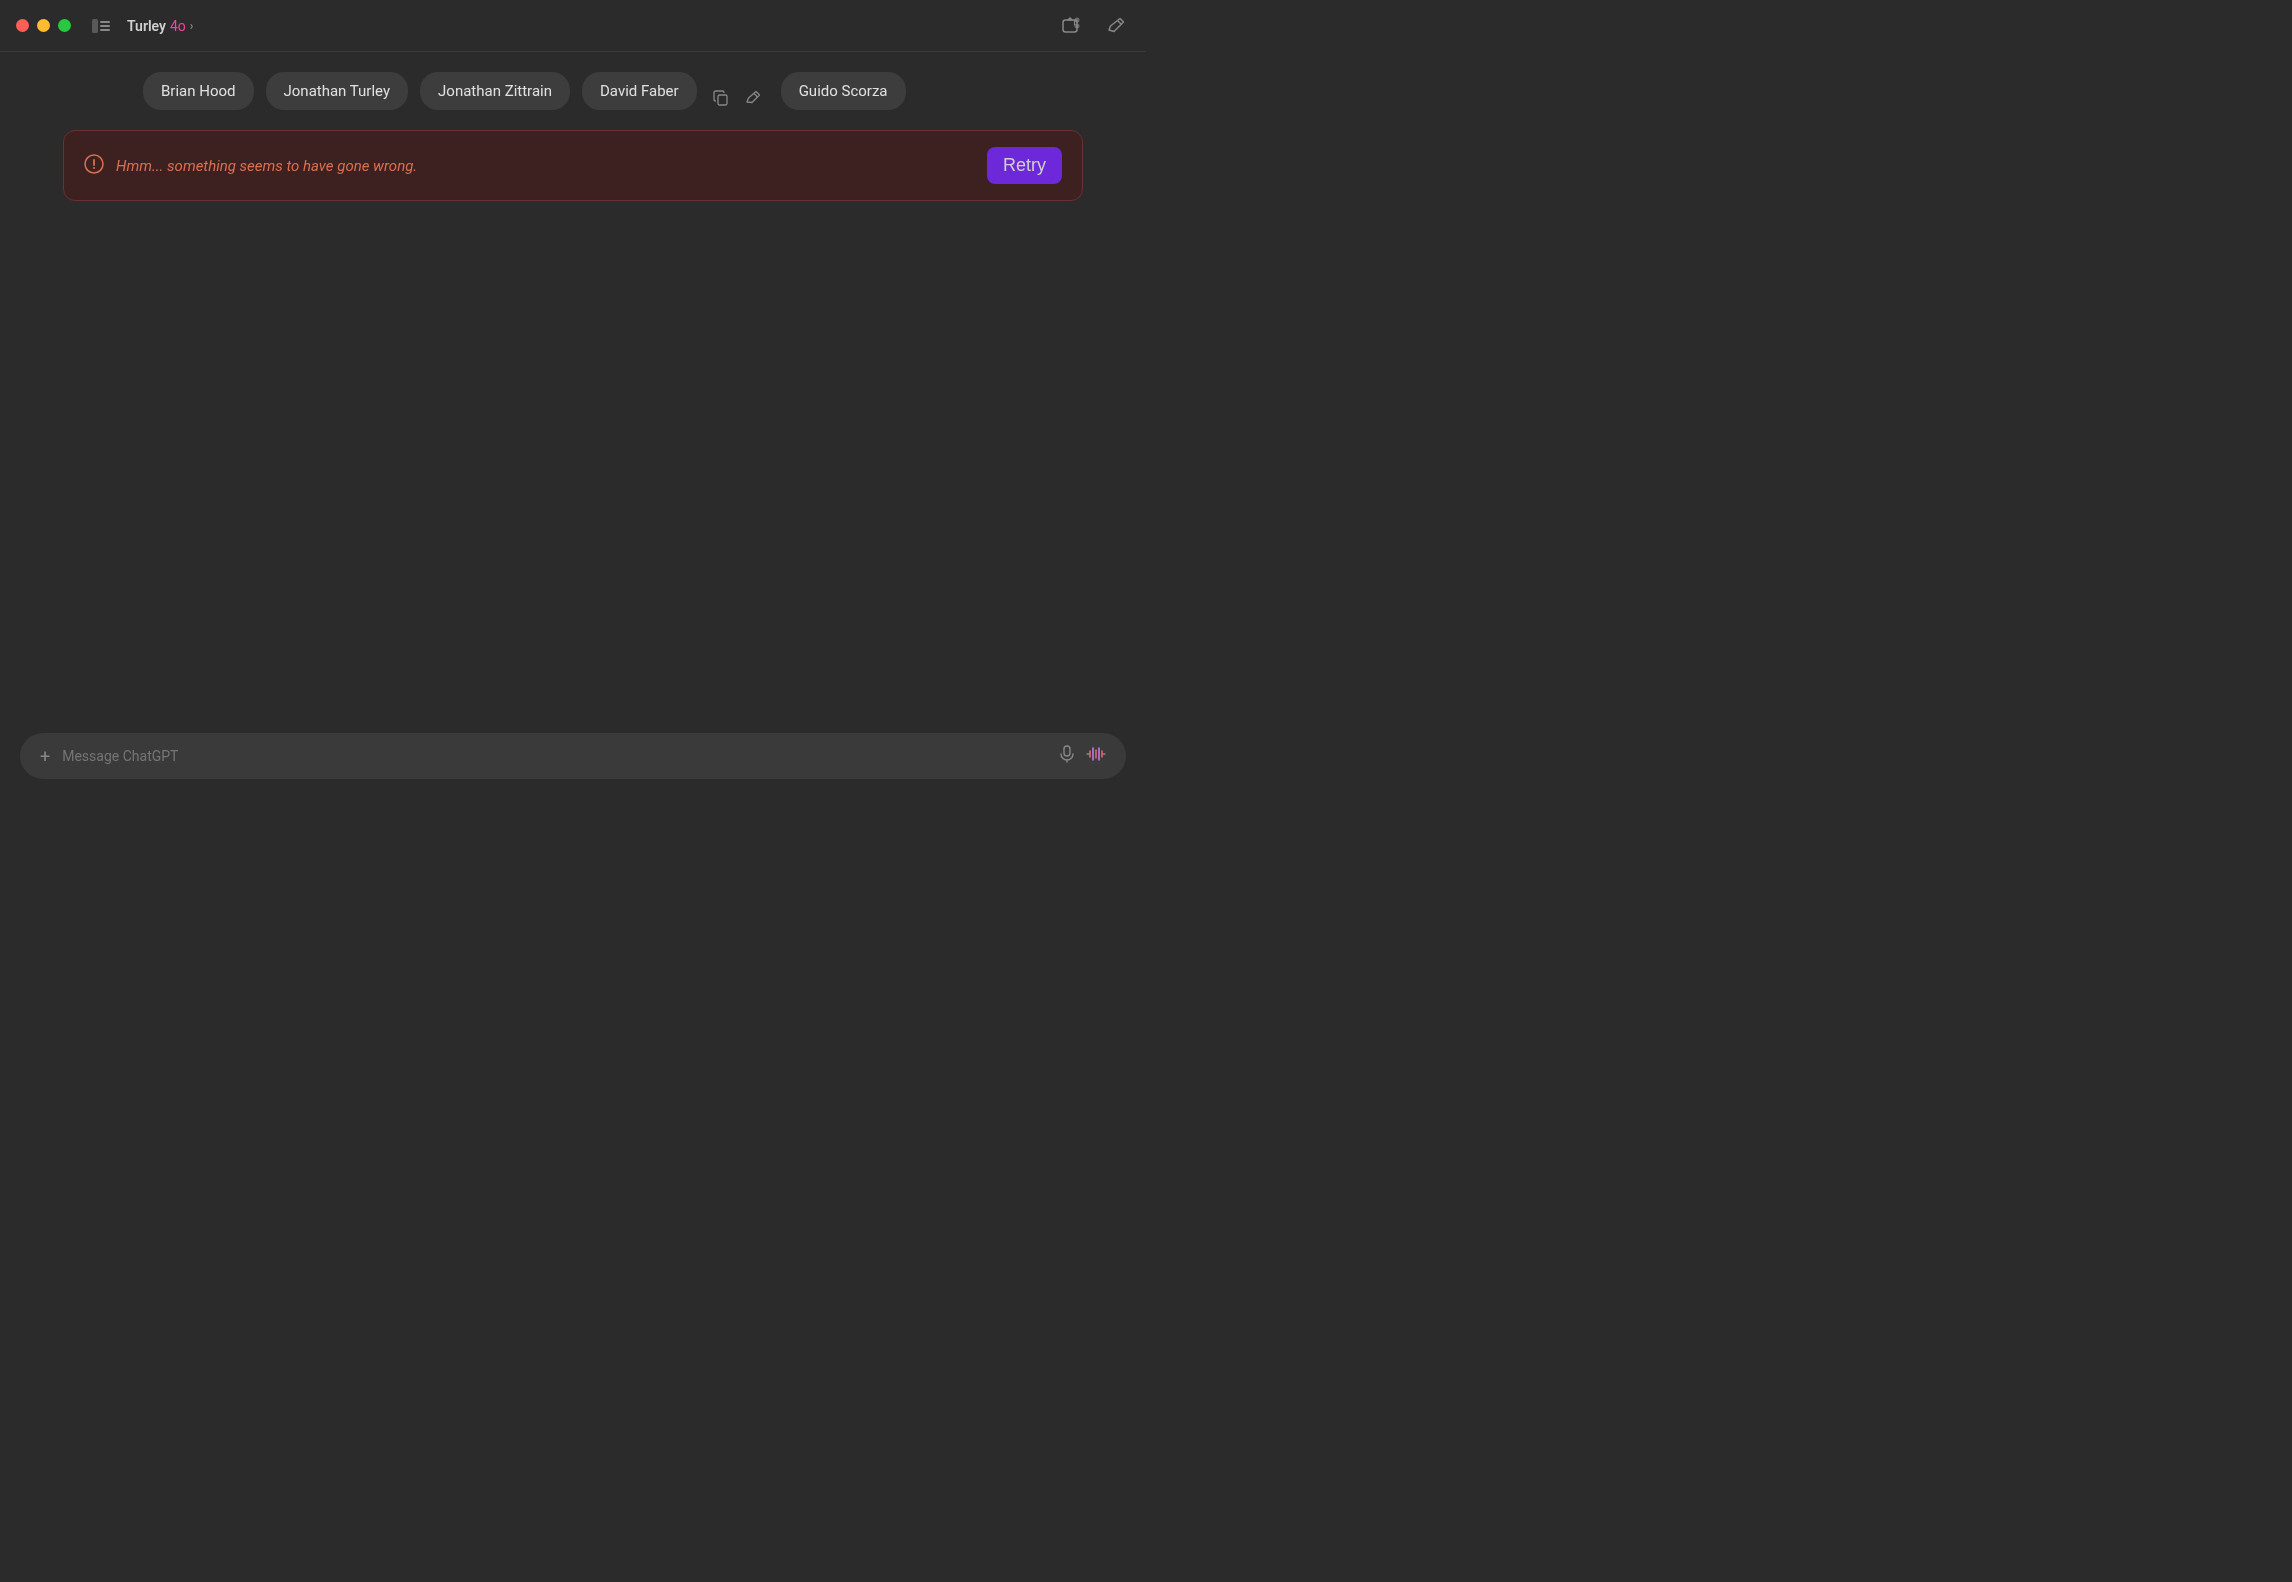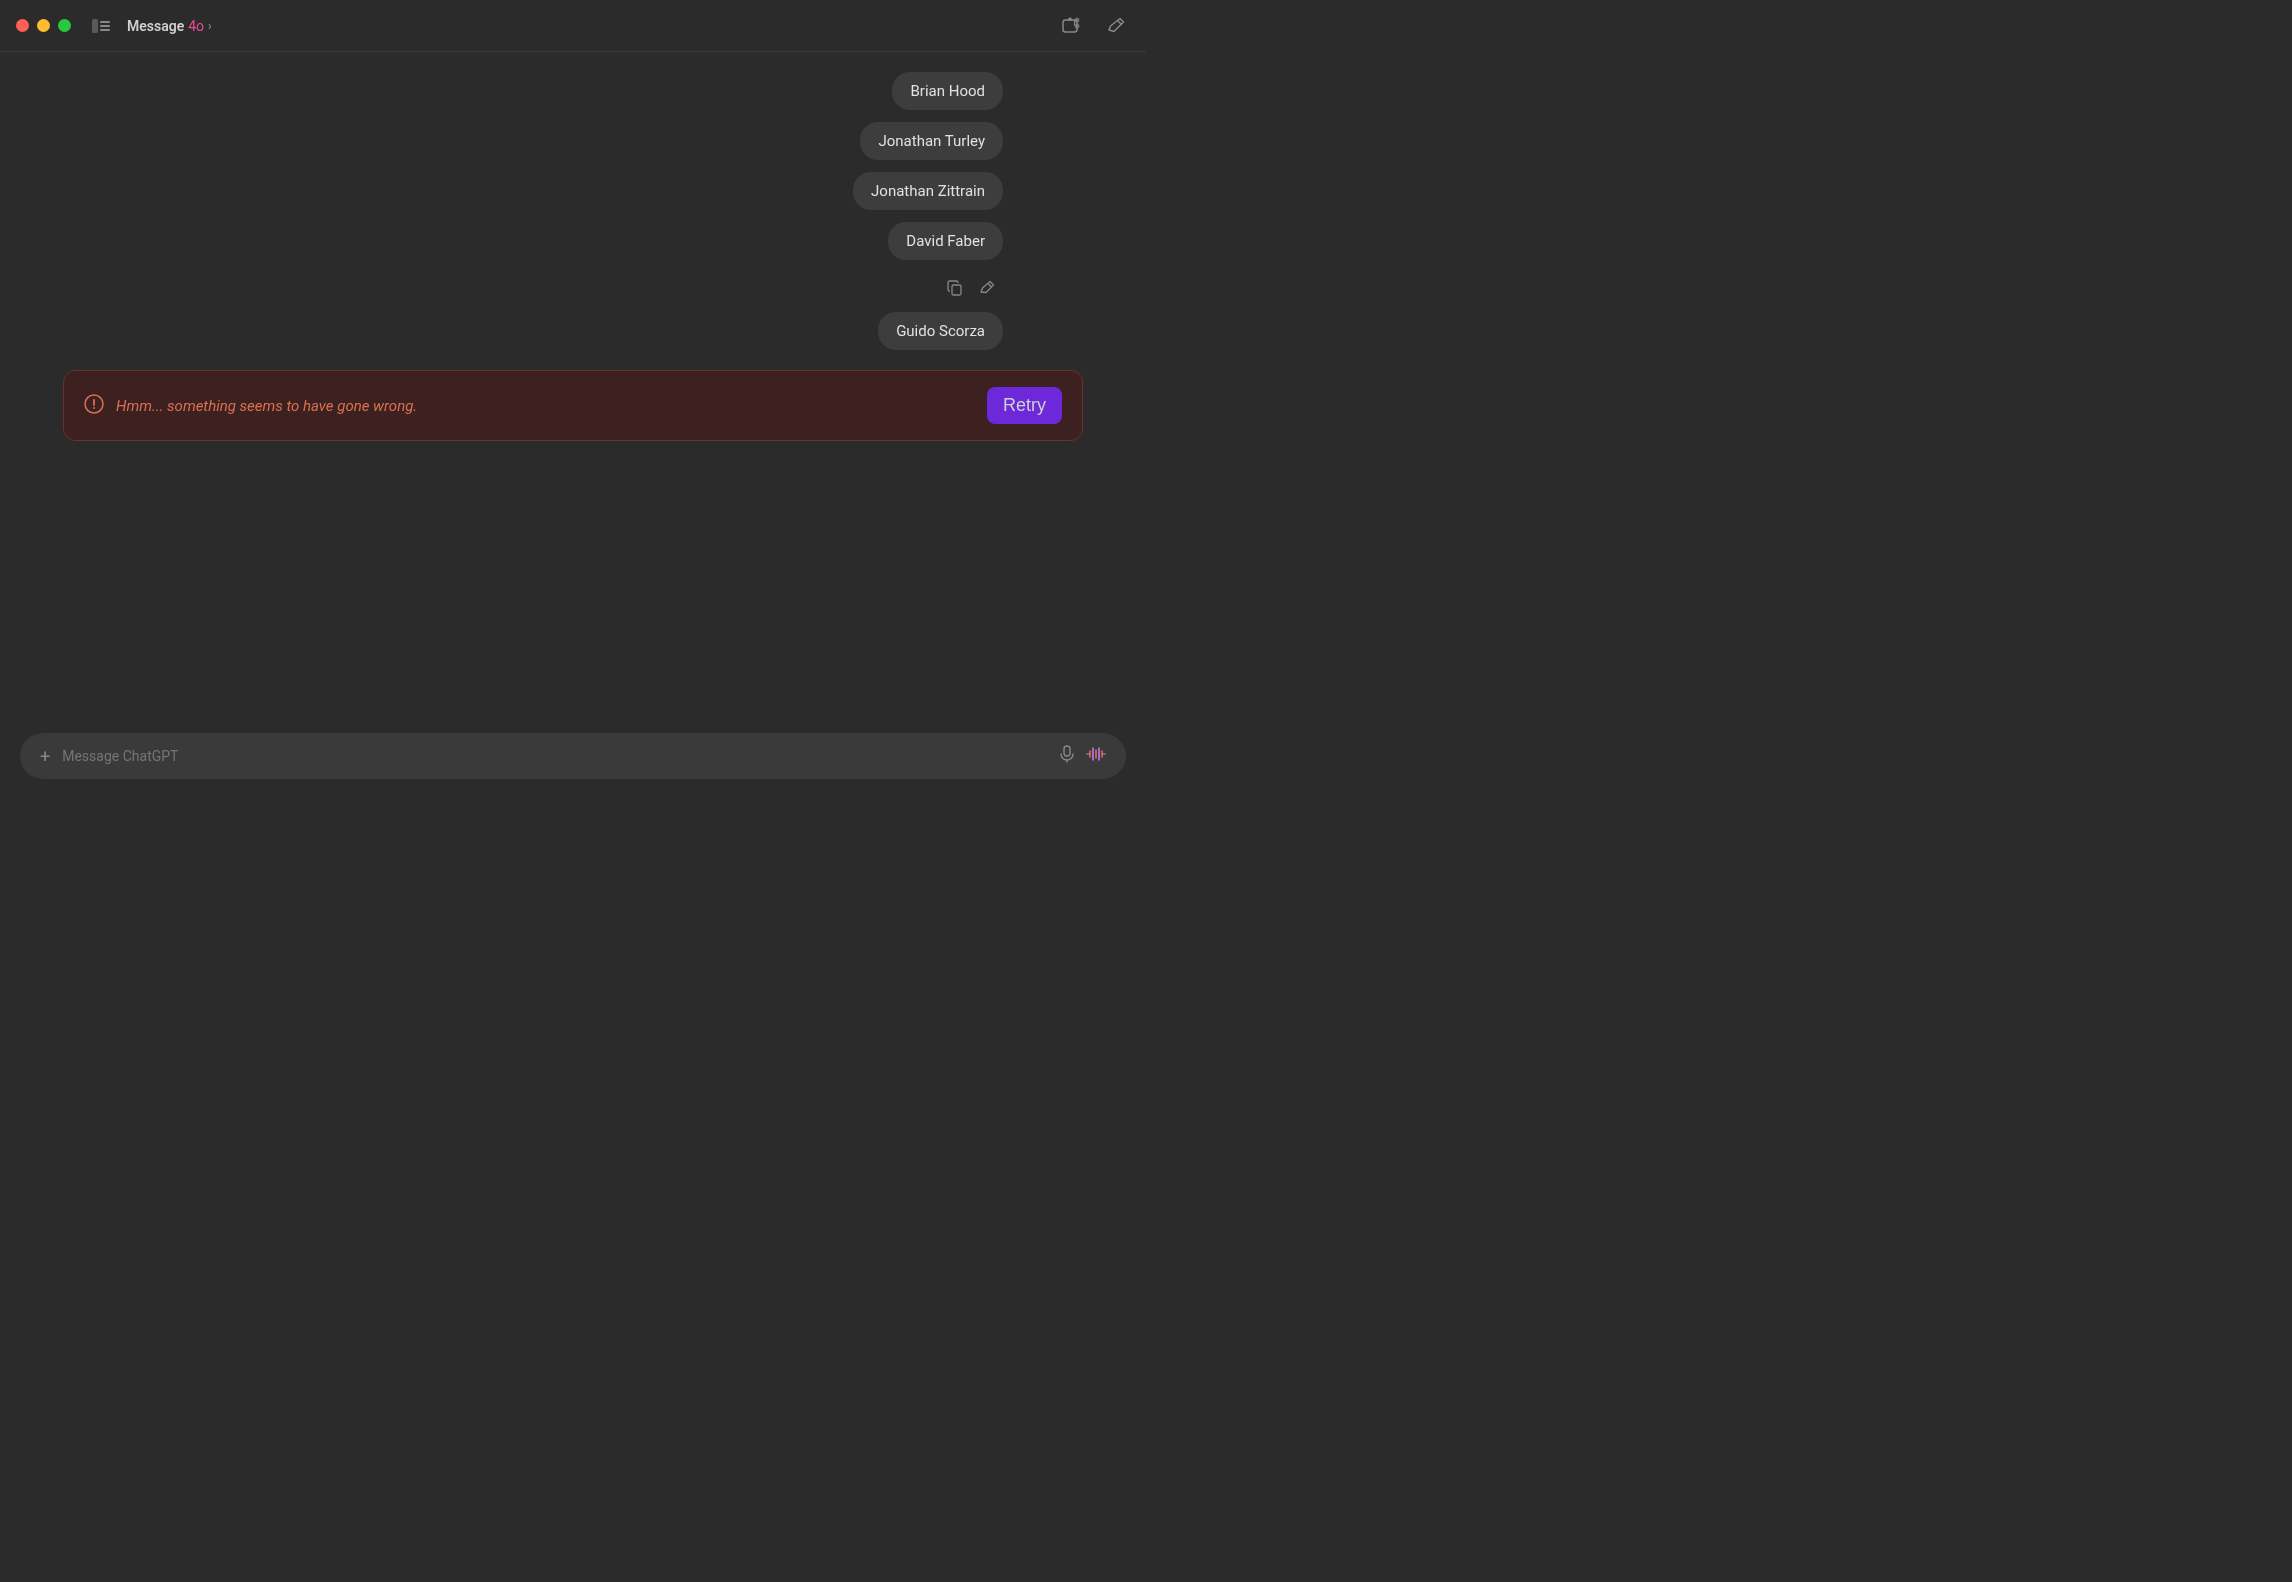--- a/index.html
+++ b/index.html
@@ -95,21 +95,21 @@
     
     .messages-container {
       max-width: 900px;
       margin: 0 auto;
       padding: 0 20px;
     }
 
     
     .user-messages {
       display: flex;
-      flex-direction: column;
+      flex-direction: row;
       align-items: flex-end;
       gap: 12px;
       margin-bottom: 20px;
     }
 
     .user-bubble {
       background-color: #3d3d3d;
       border-radius: 18px;
       padding: 10px 18px;
       font-size: 15px;
@@ -254,21 +254,21 @@
   <div class="sidebar-toggle">
     <svg width="18" height="14" viewBox="0 0 18 14" fill="none">
       <rect x="0" y="0" width="6" height="14" rx="1.5" fill="#888" opacity="0.5"></rect>
       <rect x="8" y="2" width="10" height="2" rx="1" fill="#888"></rect>
       <rect x="8" y="6" width="10" height="2" rx="1" fill="#888"></rect>
       <rect x="8" y="10" width="10" height="2" rx="1" fill="#888"></rect>
     </svg>
   </div>
 
   <div class="title-bar-title">
-    <span>Message</span>
+    <span>Turley</span>
     <span style="color:#ec4899; font-weight:400;">4o</span>
     <span class="chevron">›</span>
   </div>
 
   <div class="title-bar-actions">
     <div class="title-bar-action">
       <svg width="20" height="20" viewBox="0 0 20 20" fill="none">
         <rect x="1" y="4" width="14" height="12" rx="2.5" stroke="#888" stroke-width="1.5" fill="none"></rect>
         <path d="M8 4V2M8 2L6 4M8 2L10 4" stroke="#888" stroke-width="1.5" stroke-linecap="round"></path>
         <circle cx="15" cy="4" r="2.5" fill="#888" opacity="0.7"></circle>

